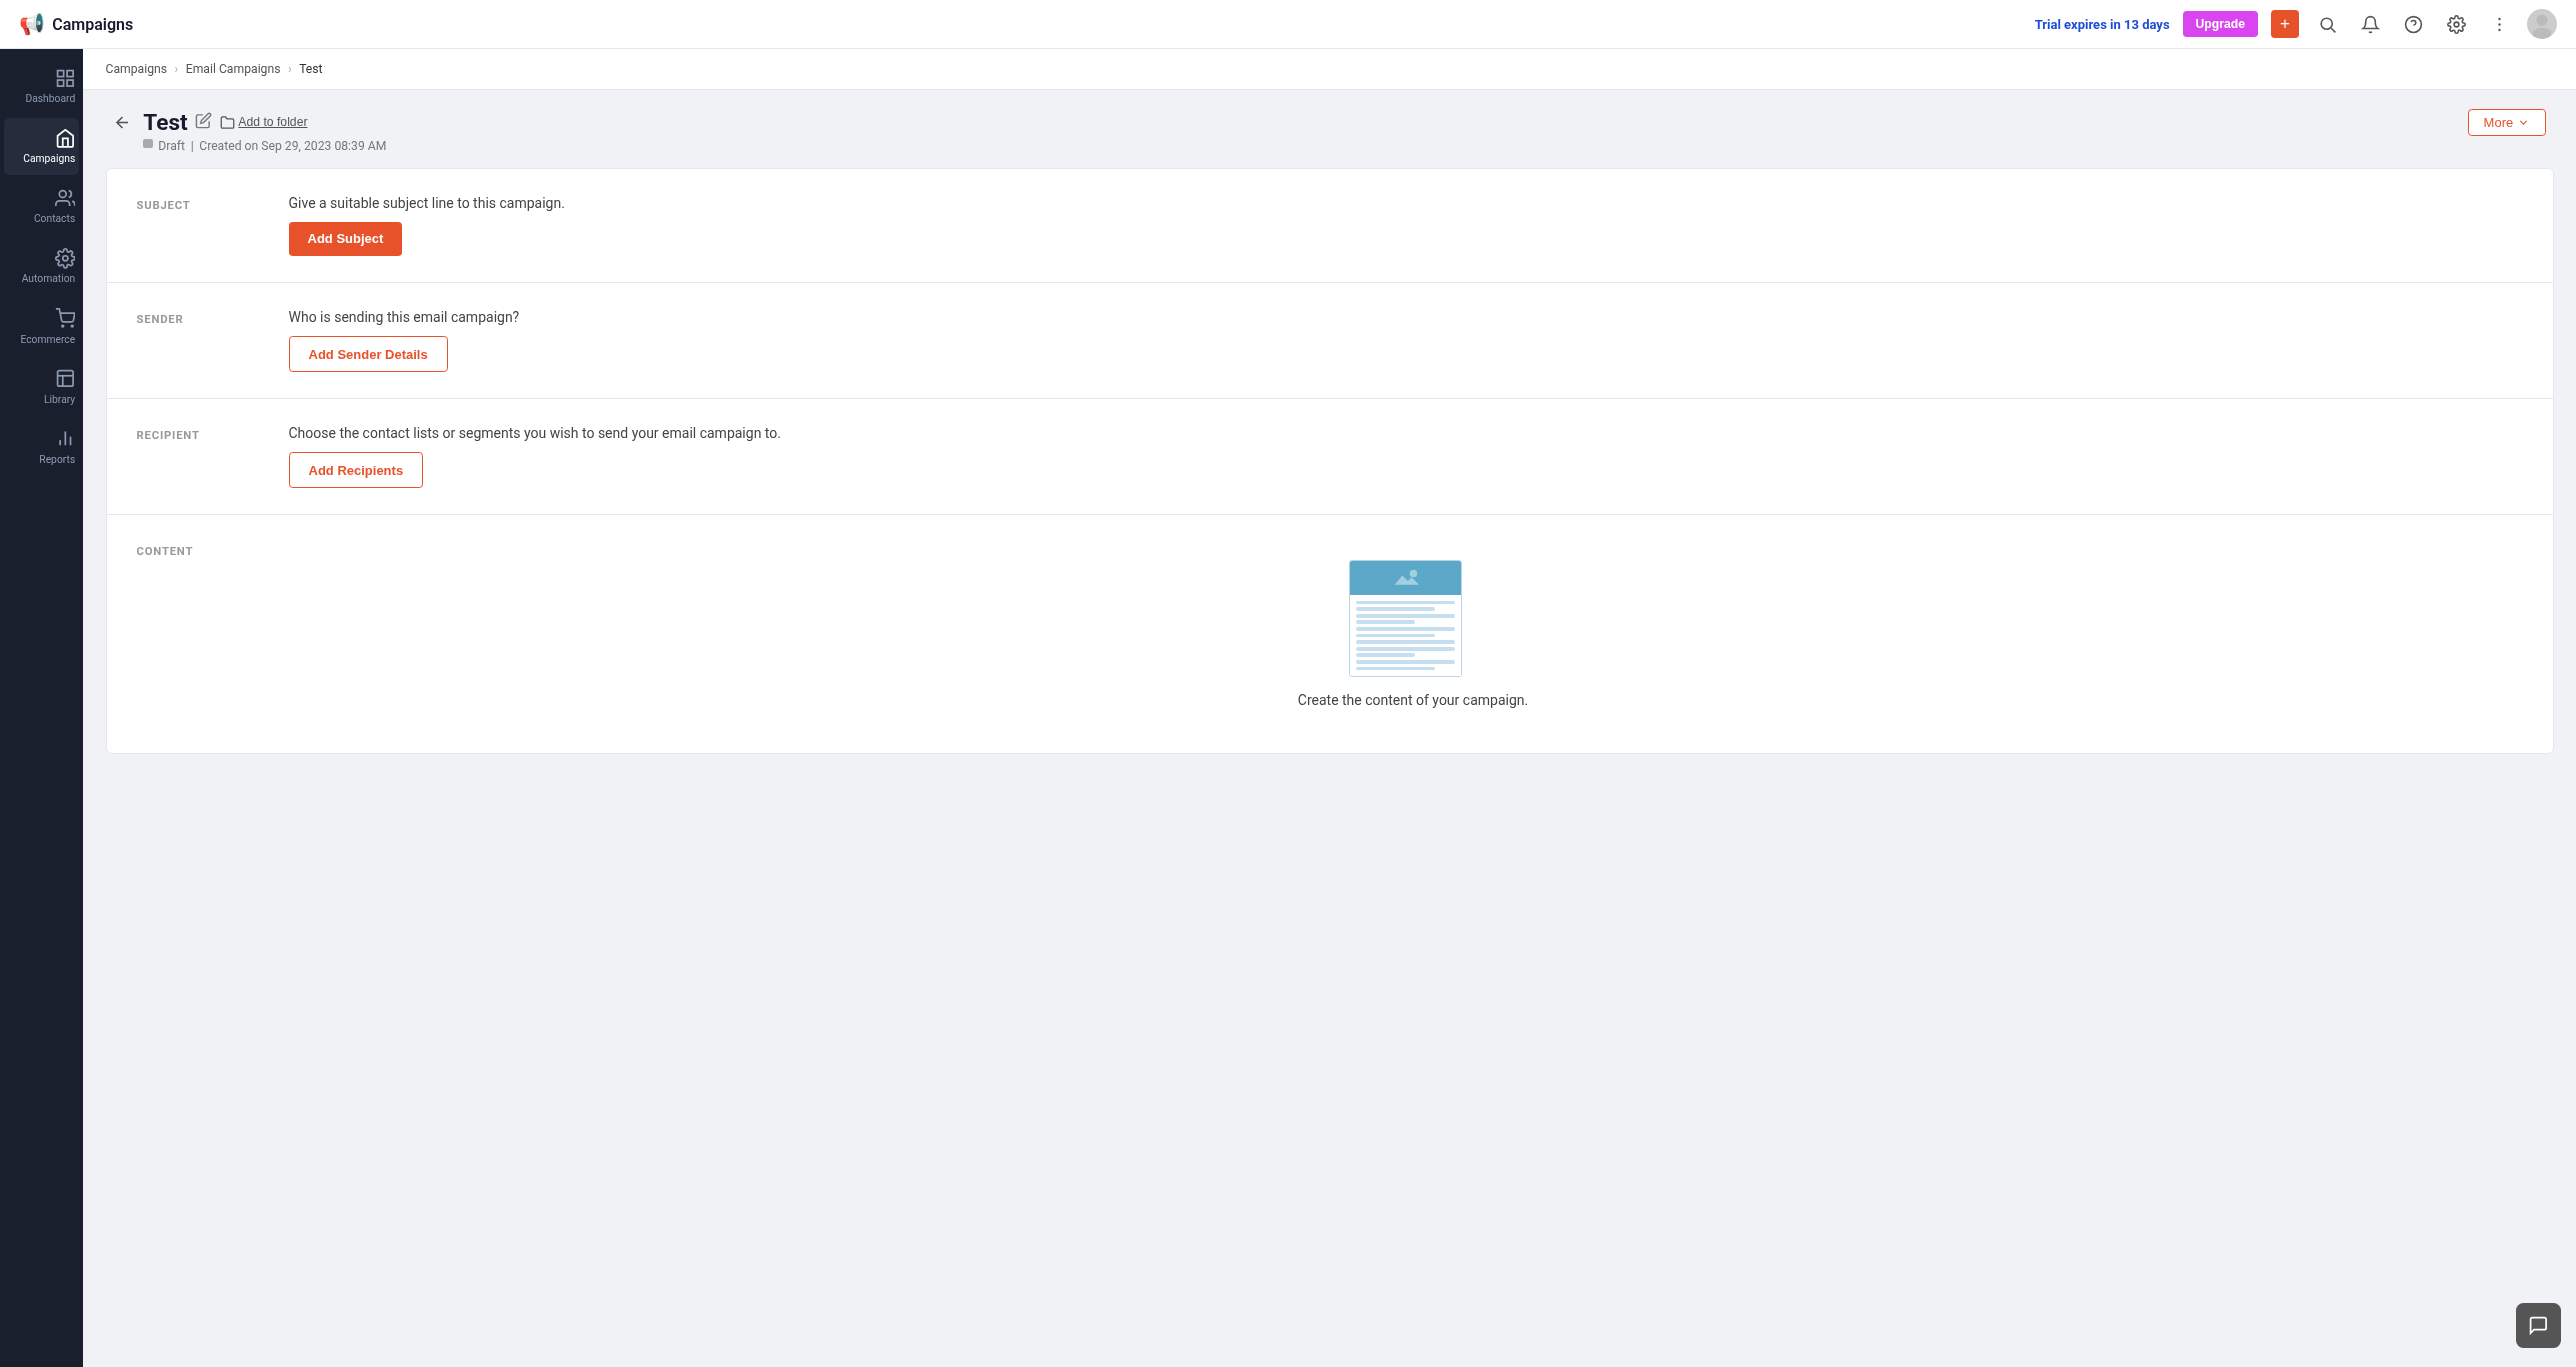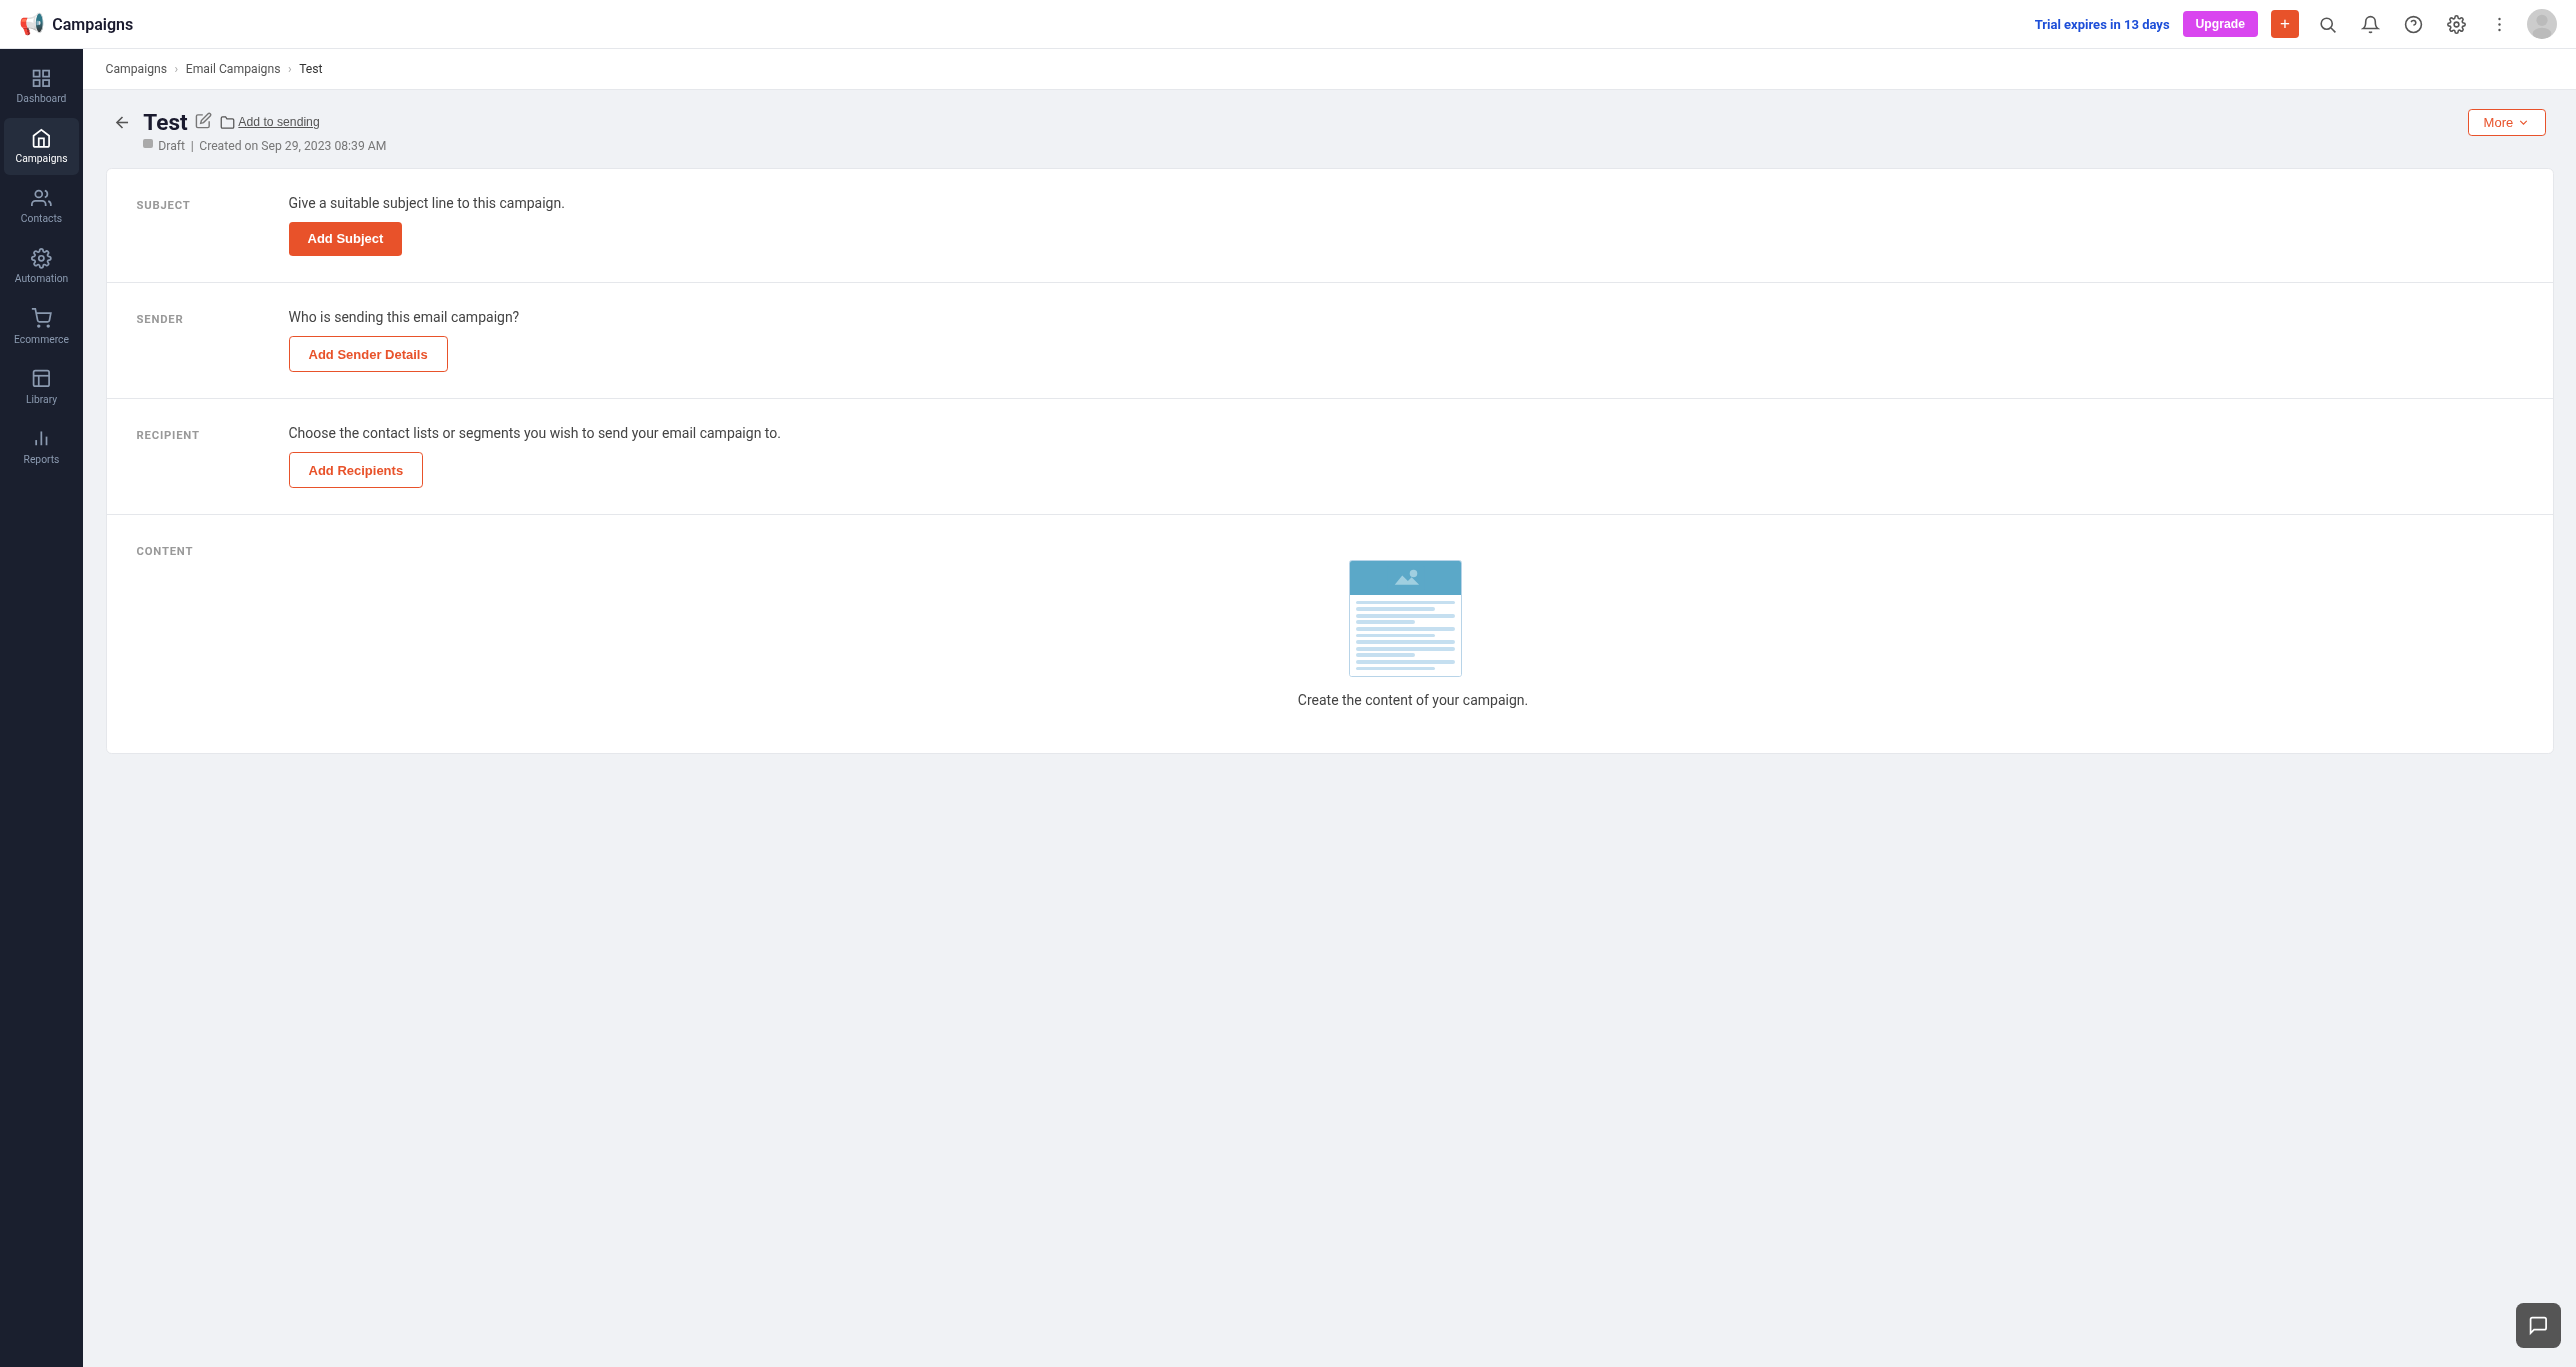--- a/index.html
+++ b/index.html
@@ -39,21 +39,21 @@
 
     
     .main-layout { display: flex; flex: 1; overflow: hidden; }
 
     
     .sidebar {
       width: 83px; background: #1a1f2e; display: flex; flex-direction: column;
       align-items: center; padding: 9.4px 0; gap: 3.8px; flex-shrink: 0;
     }
     .sidebar-item {
-      display: flex; flex-direction: column; align-items: center; justify-content: center;
+      display: flex; flex-direction: column; align-items: flex-end; justify-content: center;
       width: 75px; padding: 9.4px 3.8px; border-radius: 5.6px; cursor: pointer;
       color: #8b9ab0; font-size: 10.3px; gap: 3.8px; text-align: center;
     }
     .sidebar-item.active { background: #252d3d; color: #fff; }
     .sidebar-item svg { width: 20.7px; height: 20.7px; }
 
     
     .content-area { flex: 1; display: flex; flex-direction: column; overflow: hidden; }
 
     
@@ -300,21 +300,21 @@
               <button class="edit-icon-btn">
                 <svg viewBox="0 0 24 24" fill="none" stroke="currentColor" stroke-width="2" width="17" height="17">
                     <path d="M11 4H4a2 2 0 0 0-2 2v14a2 2 0 0 0 2 2h14a2 2 0 0 0 2-2v-7"></path>
                     <path d="M18.5 2.5a2.121 2.121 0 0 1 3 3L12 15l-4 1 1-4 9.5-9.5z"></path>
                   </svg>
               </button>
               <button class="add-folder-btn">
                 <svg viewBox="0 0 24 24" fill="none" stroke="currentColor" stroke-width="2" width="15" height="15">
                     <path d="M22 19a2 2 0 0 1-2 2H4a2 2 0 0 1-2-2V5a2 2 0 0 1 2-2h5l2 3h9a2 2 0 0 1 2 2z"></path>
                   </svg>
-                <span>Add to sending</span>
+                <span>Add to folder</span>
               </button>
             </div>
             <div class="campaign-meta">
               <span class="draft-badge"></span>
               <span>Draft</span>
               <span>|</span>
               <span>Created on Sep 29, 2023 08:39 AM</span>
             </div>
           </div>
         </div>

